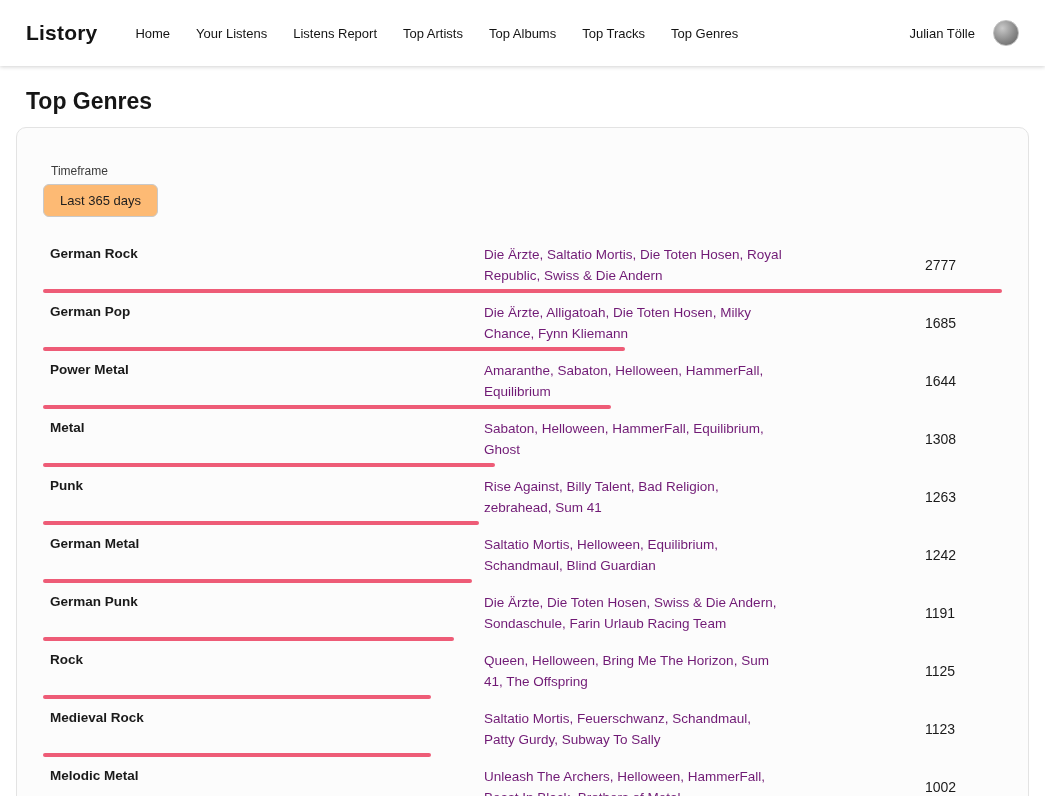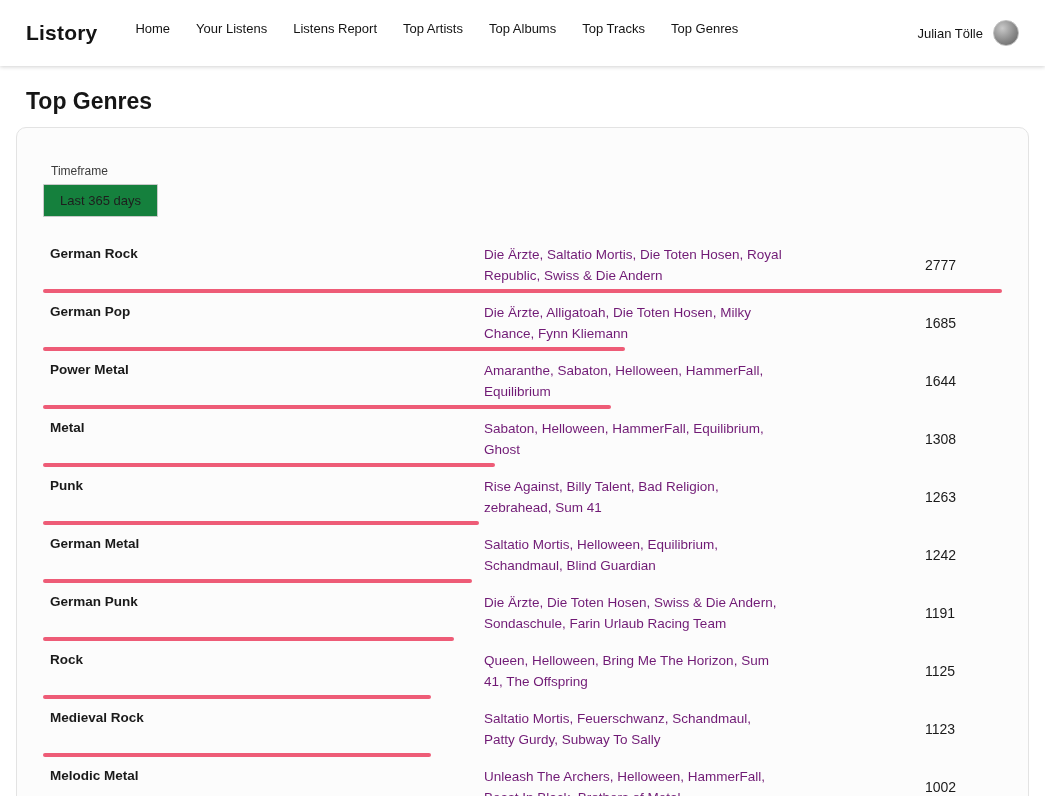--- a/index.html
+++ b/index.html
@@ -15,38 +15,38 @@
     height:66px;
     display:flex;
     align-items:center;
     justify-content:space-between;
     padding:0 26px 0 26px;
     background:#fff;
     box-shadow:0 1px 4px rgba(0,0,0,0.18);
     position:relative;
     z-index:5;
   }
-  .nav-left { display:flex; align-items:flex-start; }
+  .nav-left { display:flex; align-items:center; }
   .logo {
     font-size:21px;
     font-weight:700;
     letter-spacing:0.2px;
     color:#141414;
     margin-right:38px;
     cursor:pointer;
   }
   nav.mainnav { display:flex; align-items:center; gap:26px; }
   .nav-link {
     font-size:13px;
     color:#141414;
     text-decoration:none;
     cursor:pointer;
     white-space:nowrap;
   }
-  .nav-right { display:flex; align-items:center; gap:10px; }
+  .nav-right { display:flex; align-items:center; gap:18px; }
   .user-name { font-size:13px; color:#141414; cursor:pointer; }
   .avatar {
     width:26px; height:26px;
     border-radius:50%;
     background:radial-gradient(circle at 35% 30%, #c9c9c9 0%, #8a8a8a 55%, #5d5d5d 100%);
     border:1px solid #bdbdbd;
     display:inline-block;
     cursor:pointer;
   }
 
@@ -71,23 +71,23 @@
   .timeframe-label {
     display:block;
     font-size:12px;
     color:#3c3c3c;
     margin:16px 0 6px 8px;
   }
   .timeframe-select {
     font-family:"Liberation Sans", sans-serif;
     font-size:13px;
     color:#1e1e1e;
-    background:#15803d;
+    background:#fdba74;
     border:1px solid #c9c9c9;
-    border-radius:1px;
+    border-radius:6px;
     padding:8px 16px;
     cursor:pointer;
   }
 
   
   .genre-table { margin-top:6px; }
   .genre-row { padding-top:9px; }
   .row-grid {
     display:grid;
     grid-template-columns:441px 300px 1fr;

